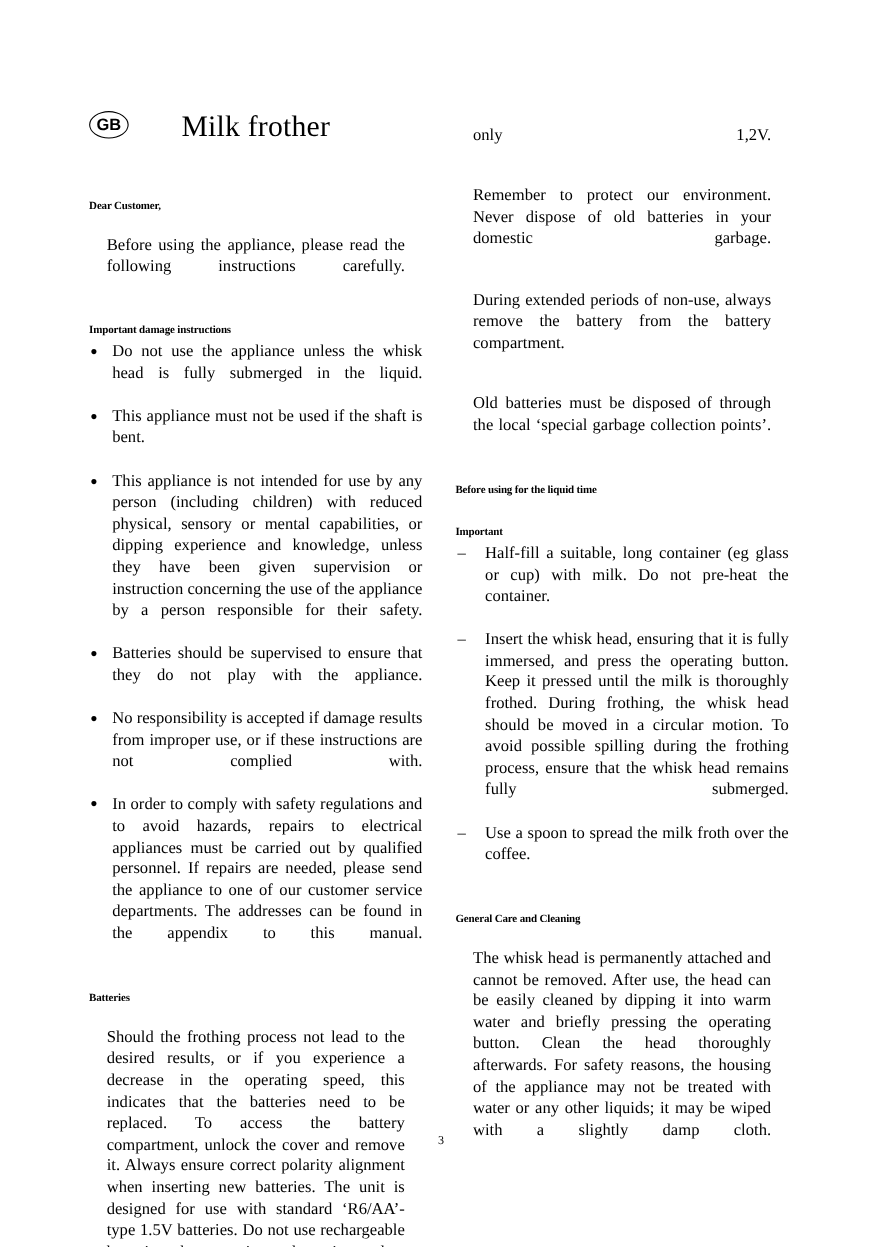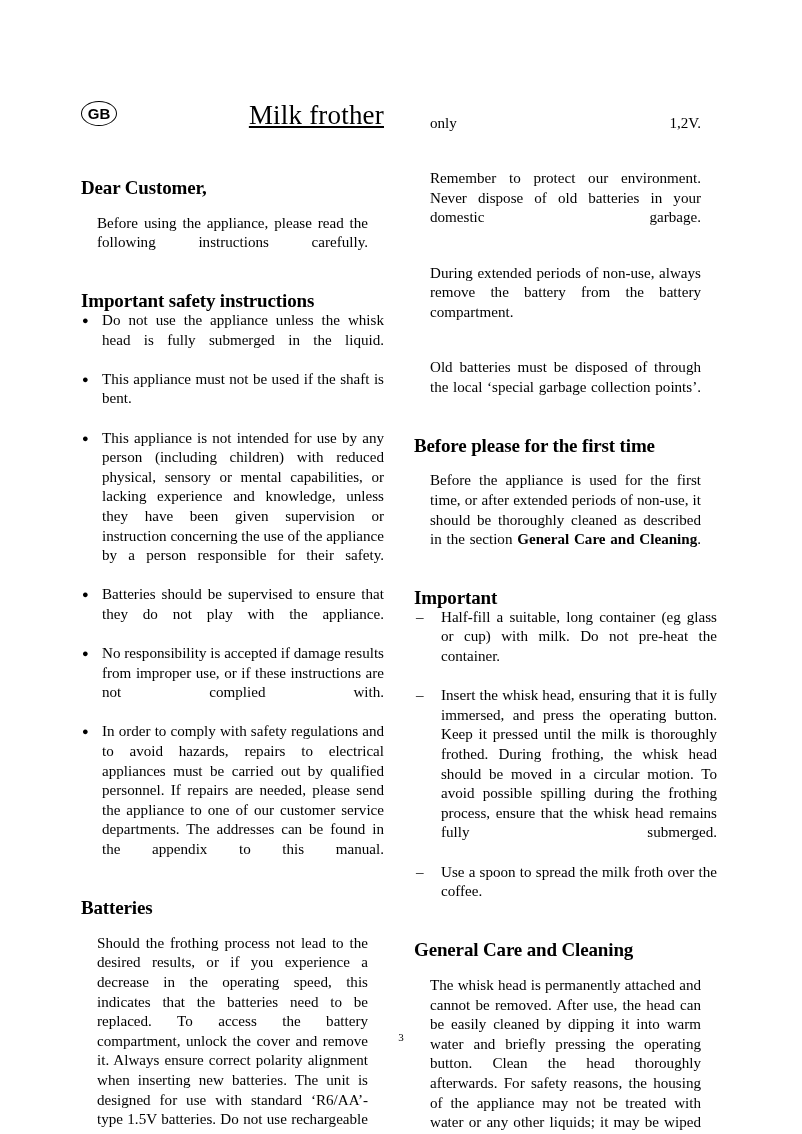--- a/index.html
+++ b/index.html
@@ -48,43 +48,42 @@
     font-size: 15px;
     letter-spacing: 0px;
     line-height: 1;
     font-family: "Liberation Sans", sans-serif;
   }
   .doc-title {
     position: absolute;
     left: 0;
     top: 0;
     width: 303px;
-    text-align: right;
+    text-align: center;
     font-size: 27px;
     line-height: 34px;
     letter-spacing: 0.2px;
-    text-decoration: underline;
   }
 
   
   .col {
     position: absolute;
     top: 178px;
     width: 303px;
     font-size: 15.1px;
     line-height: 19.6px;
     text-align: justify;
     text-justify: inter-word;
   }
   .col-left  { left: 81px; }
   .col-right { left: 414px; top: 98px; }
 
   .sec-head {
     font-weight: bold;
-    font-size: 19px;
+    font-size: 10px;
     line-height: 19.6px;
     margin: 0 0 0 0;
     text-align: left;
     letter-spacing: -0.15px;
   }
   .sec-head.spaced { margin-top: 19px; }
 
   p.body {
     margin: 16px;
     text-align: justify;
@@ -163,33 +162,33 @@
   <div class="header">
     <div class="gb-badge">GB</div>
     <div class="doc-title">Milk frother</div>
   </div>
 
   <div class="col col-left">
 
     <div class="sec-head">Dear Customer,</div>
     <p class="body">Before using the appliance, please read the following instructions carefully.</p>
 
-    <div class="sec-head spaced">Important safety instructions</div>
+    <div class="sec-head spaced">Important damage instructions</div>
     <ul class="bullets">
       <li>
         <span class="marker">●</span>
         <span>Do not use the appliance unless the whisk head is fully submerged in the liquid.</span>
       </li>
       <li>
         <span class="marker">●</span>
         <span>This appliance must not be used if the shaft is bent.</span>
       </li>
       <li>
         <span class="marker">●</span>
-        <span>This appliance is not intended for use by any person (including children) with reduced physical, sensory or mental capabilities, or lacking experience and knowledge, unless they have been given supervision or instruction concerning the use of the appliance by a person responsible for their safety.</span>
+        <span>This appliance is not intended for use by any person (including children) with reduced physical, sensory or mental capabilities, or dipping experience and knowledge, unless they have been given supervision or instruction concerning the use of the appliance by a person responsible for their safety.</span>
       </li>
       <li>
         <span class="marker">●</span>
         <span>Batteries should be supervised to ensure that they do not play with the appliance.</span>
       </li>
       <li>
         <span class="marker">●</span>
         <span>No responsibility is accepted if damage results from improper use, or if these instructions are not complied with.</span>
       </li>
       <li>
@@ -202,22 +201,21 @@
     <p class="body">Should the frothing process not lead to the desired results, or if you experience a decrease in the operating speed, this indicates that the batteries need to be replaced. To access the battery compartment, unlock the cover and remove it. Always ensure correct polarity alignment when inserting new batteries. The unit is designed for use with standard ‘R6/AA’-type 1.5V batteries. Do not use rechargeable batteries: the operating voltage is rated at</p>
   </div>
 
   <div class="col col-right">
 
     <p class="body">only 1,2V.</p>
     <p class="body">Remember to protect our environment. Never dispose of old batteries in your domestic garbage.</p>
     <p class="body">During extended periods of non-use, always remove the battery from the battery compartment.</p>
     <p class="body">Old batteries must be disposed of through the local ‘special garbage collection points’.</p>
 
-    <div class="sec-head spaced">Before please for the first time</div>
-    <p class="body"><span>Before the appliance is used for the first time, or after extended periods of non-use, it should be thoroughly cleaned as described in the section </span><span class="b">General Care and Cleaning</span><span>.</span></p>
+    <div class="sec-head spaced">Before using for the liquid time</div>
 
     <div class="sec-head spaced">Important</div>
     <ul class="dashes">
       <li>
         <span class="marker">–</span>
         <span>Half-fill a suitable, long container (eg glass or cup) with milk. Do not pre-heat the container.</span>
       </li>
       <li>
         <span class="marker">–</span>
         <span>Insert the whisk head, ensuring that it is fully immersed, and press the operating button. Keep it pressed until the milk is thoroughly frothed. During frothing, the whisk head should be moved in a circular motion. To avoid possible spilling during the frothing process, ensure that the whisk head remains fully submerged.</span>

